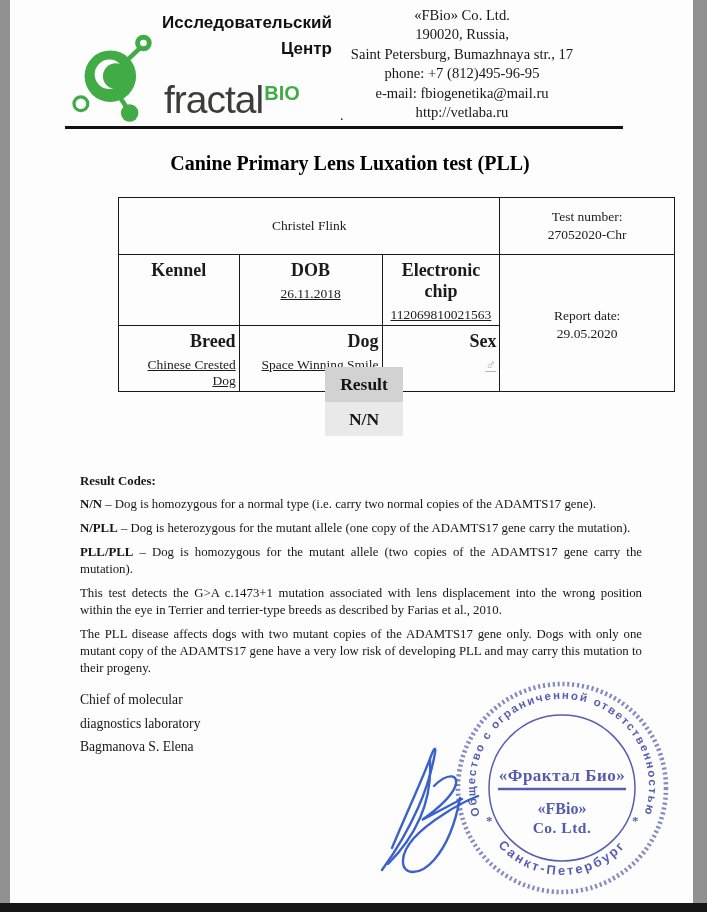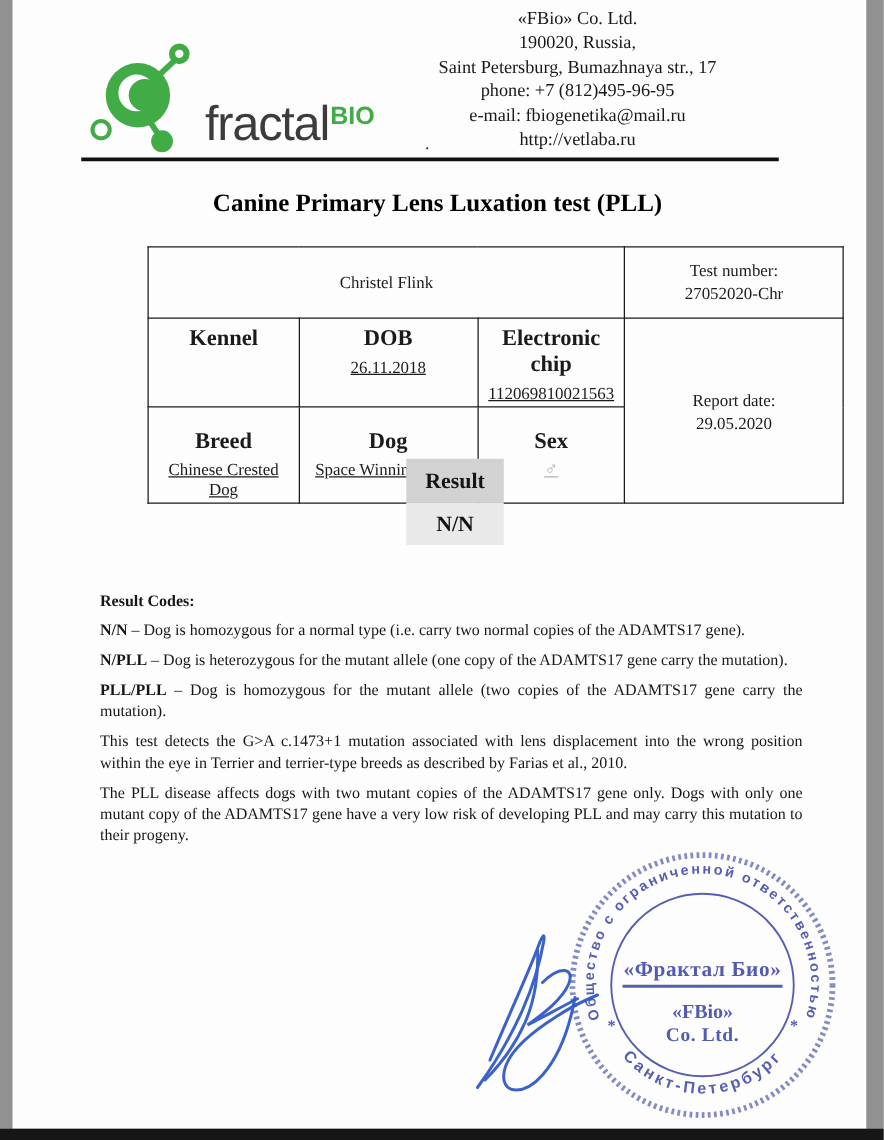--- a/index.html
+++ b/index.html
@@ -51,21 +51,21 @@
     position:absolute;left:72px;top:197px;width:557px;
     border-collapse:collapse;table-layout:fixed;margin-left:36px;
   }
   table.info td{
     border:1.7px solid #1a1a1a;text-align:center;vertical-align:middle;
     padding:2px 3px;font-size:13.5px;color:#1b1b1b;
   }
   td.owner-cell{height:52px;font-size:14px;}
   td.two-line{line-height:18px;font-size:13.6px;}
   tr.hdr-row td{height:44px;vertical-align:top;padding-top:5px;}
-  tr.val-row td{height:50px;vertical-align:top;padding-top:16px;}
+  tr.val-row td{height:50px;vertical-align:top;padding-top:5px;text-align:right;}
   .flabel{font-weight:bold;font-size:18px;display:block;}
   .fvalue{display:block;margin-top:5px;font-size:13.5px;text-decoration:underline;}
   .sex-glyph{color:#b3b3b3;font-size:15px;}
   
   .result-block{position:absolute;left:315px;top:367px;width:78px;text-align:center;
     font-weight:bold;font-size:17.5px;color:#141414;}
   .result-label{background:#d2d2d2;height:35px;line-height:35px;}
   .result-value{background:#e9e9e9;height:34px;line-height:34px;}
   
   .codes{position:absolute;left:70px;top:451px;width:562px;}
@@ -84,20 +84,24 @@
   .stamp-star{font-size:13px;font-weight:bold;fill:#4a52ab;}
   .stamp-inner1{font-family:"Liberation Serif","DejaVu Serif",serif;font-size:17px;font-weight:bold;fill:#474fa9;letter-spacing:.5px;}
   .stamp-inner2{font-family:"Liberation Serif","DejaVu Serif",serif;font-size:16px;font-weight:bold;fill:#474fa9;}
   .stamp-inner3{font-family:"Liberation Serif","DejaVu Serif",serif;font-size:15.5px;font-weight:bold;fill:#474fa9;letter-spacing:.5px;}
 </style>
 </head>
 <body>
 
 <div class="page">
 
+  <div class="org-name">
+    <div>Исследовательский</div>
+    <div>Центр</div>
+  </div>
 
   <div class="logo">
     <svg width="92" height="96" viewBox="0 0 100 104">
       <line x1="48" y1="48" x2="82" y2="16" stroke="#41ac46" stroke-width="5"></line>
       <line x1="52" y1="66" x2="65" y2="86" stroke="#41ac46" stroke-width="5"></line>
       <circle cx="46" cy="50" r="28" fill="#41ac46"></circle>
       <circle cx="45" cy="48" r="16" fill="#ffffff"></circle>
       <circle cx="52" cy="50" r="14" fill="#41ac46"></circle>
       <circle cx="82" cy="14" r="9" fill="#41ac46"></circle>
       <circle cx="82" cy="14" r="3.6" fill="#ffffff"></circle>
@@ -178,20 +182,25 @@
 
   <div class="codes">
     <p class="head"><span class="b">Result Codes:</span></p>
     <p><span class="b">N/N</span><span> – Dog is homozygous for a normal type (i.e. carry two normal copies of the </span><span class="i">ADAMTS17</span><span> gene).</span></p>
     <p><span class="b">N/PLL</span><span> – Dog is heterozygous for the mutant allele (one copy of the </span><span class="i">ADAMTS17</span><span> gene carry the mutation).</span></p>
     <p><span class="b">PLL/PLL</span><span> – Dog is homozygous for the mutant allele (two copies of the </span><span class="i">ADAMTS17</span><span> gene carry the mutation).</span></p>
     <p><span>This test detects the G&gt;A c.1473+1 mutation  associated with lens displacement into the wrong position within the eye in  Terrier and terrier-type breeds as described by Farias </span><span class="i">et al</span><span>., 2010.</span></p>
     <p><span>The PLL disease affects dogs with two mutant copies of the </span><span class="i">ADAMTS17</span><span> gene only. Dogs with only one mutant copy of the </span><span class="i">ADAMTS17</span><span> gene have a very low risk of developing PLL and may carry this mutation to their progeny.</span></p>
   </div>
 
+  <div class="signatory">
+    <div>Chief of molecular</div>
+    <div>diagnostics laboratory</div>
+    <div>Bagmanova S. Elena</div>
+  </div>
 
   <div class="stamp-wrap">
     <svg width="320" height="238" viewBox="0 0 320 238">
       <defs>
         <path id="arcTop" d="M 115.2,158.8 A 87 87 0 1 1 268.8,158.8" fill="none"></path>
         <path id="arcBottom" d="M 121.2,168.2 A 84 84 0 0 0 262.8,168.2" fill="none"></path>
       </defs>
       <g opacity="0.93">
 
         <circle cx="192" cy="120" r="104" fill="none" stroke="#7b82c0" stroke-width="4.6" stroke-dasharray="2.2 2.7"></circle>

